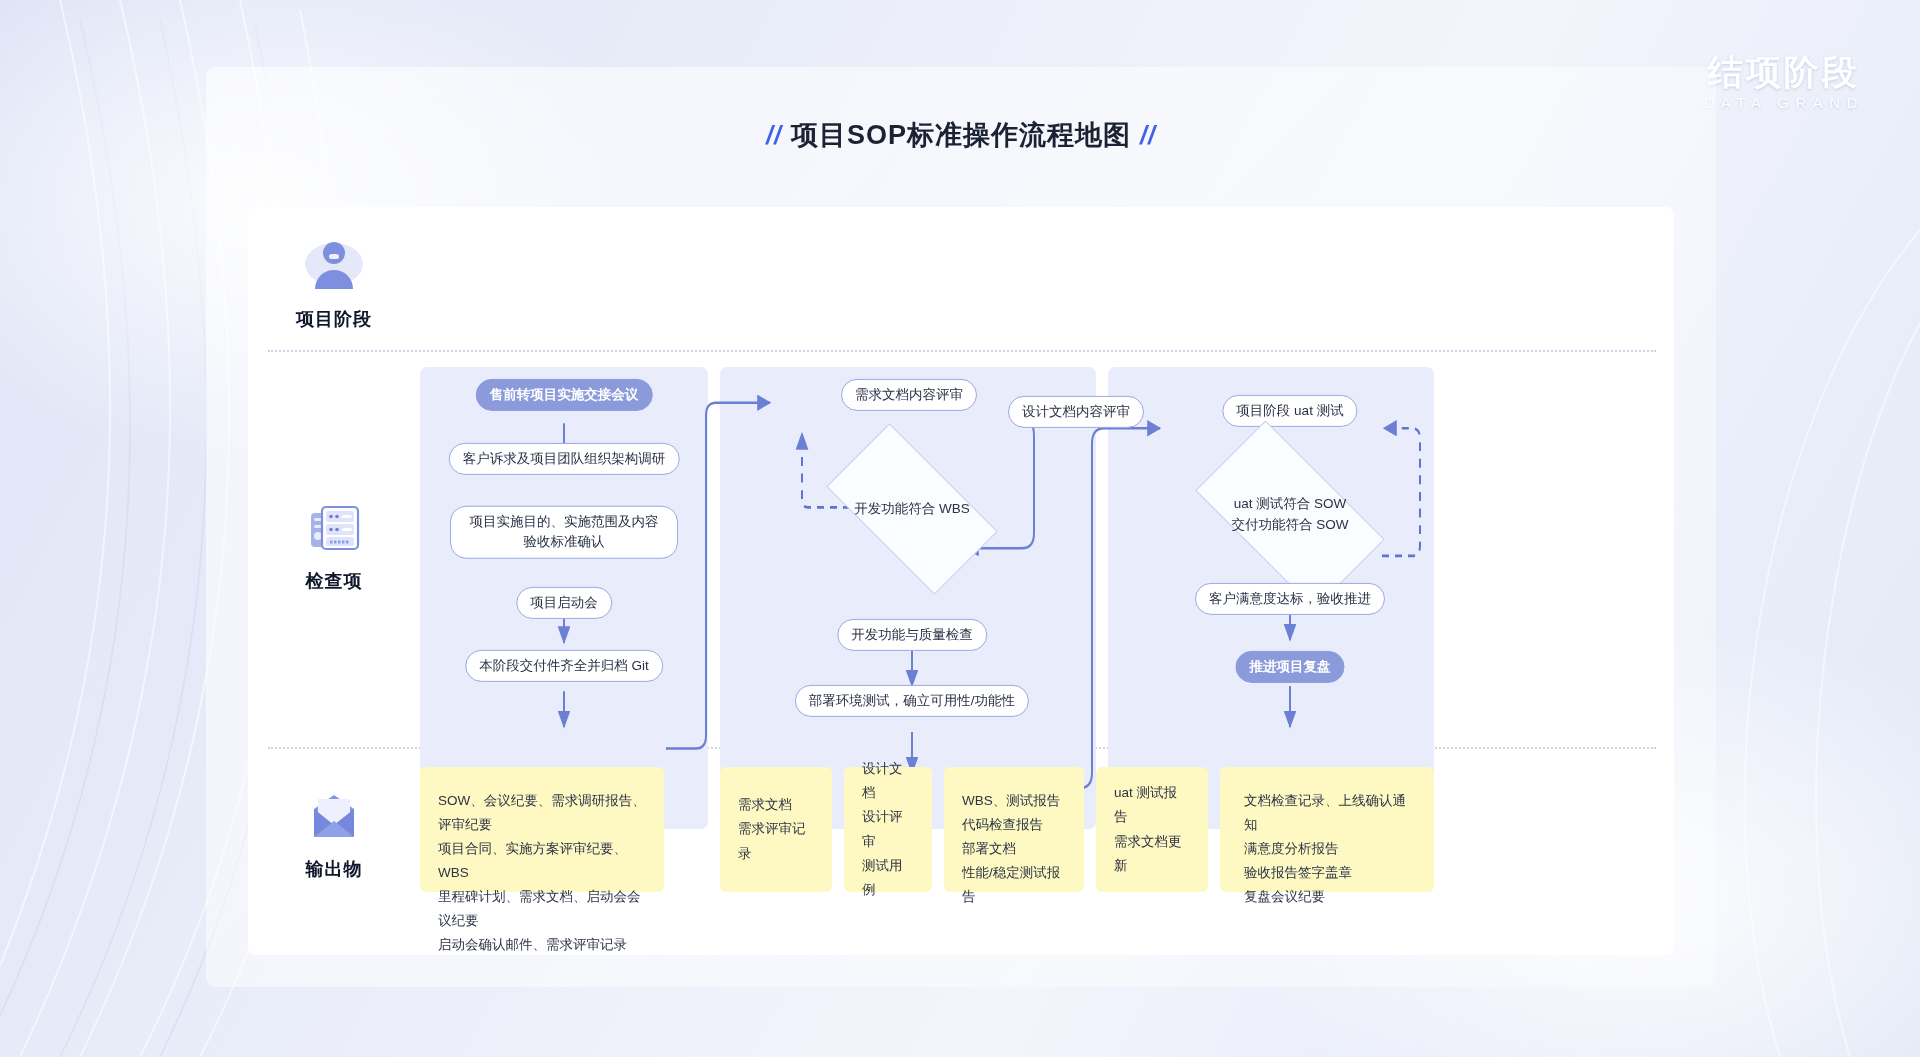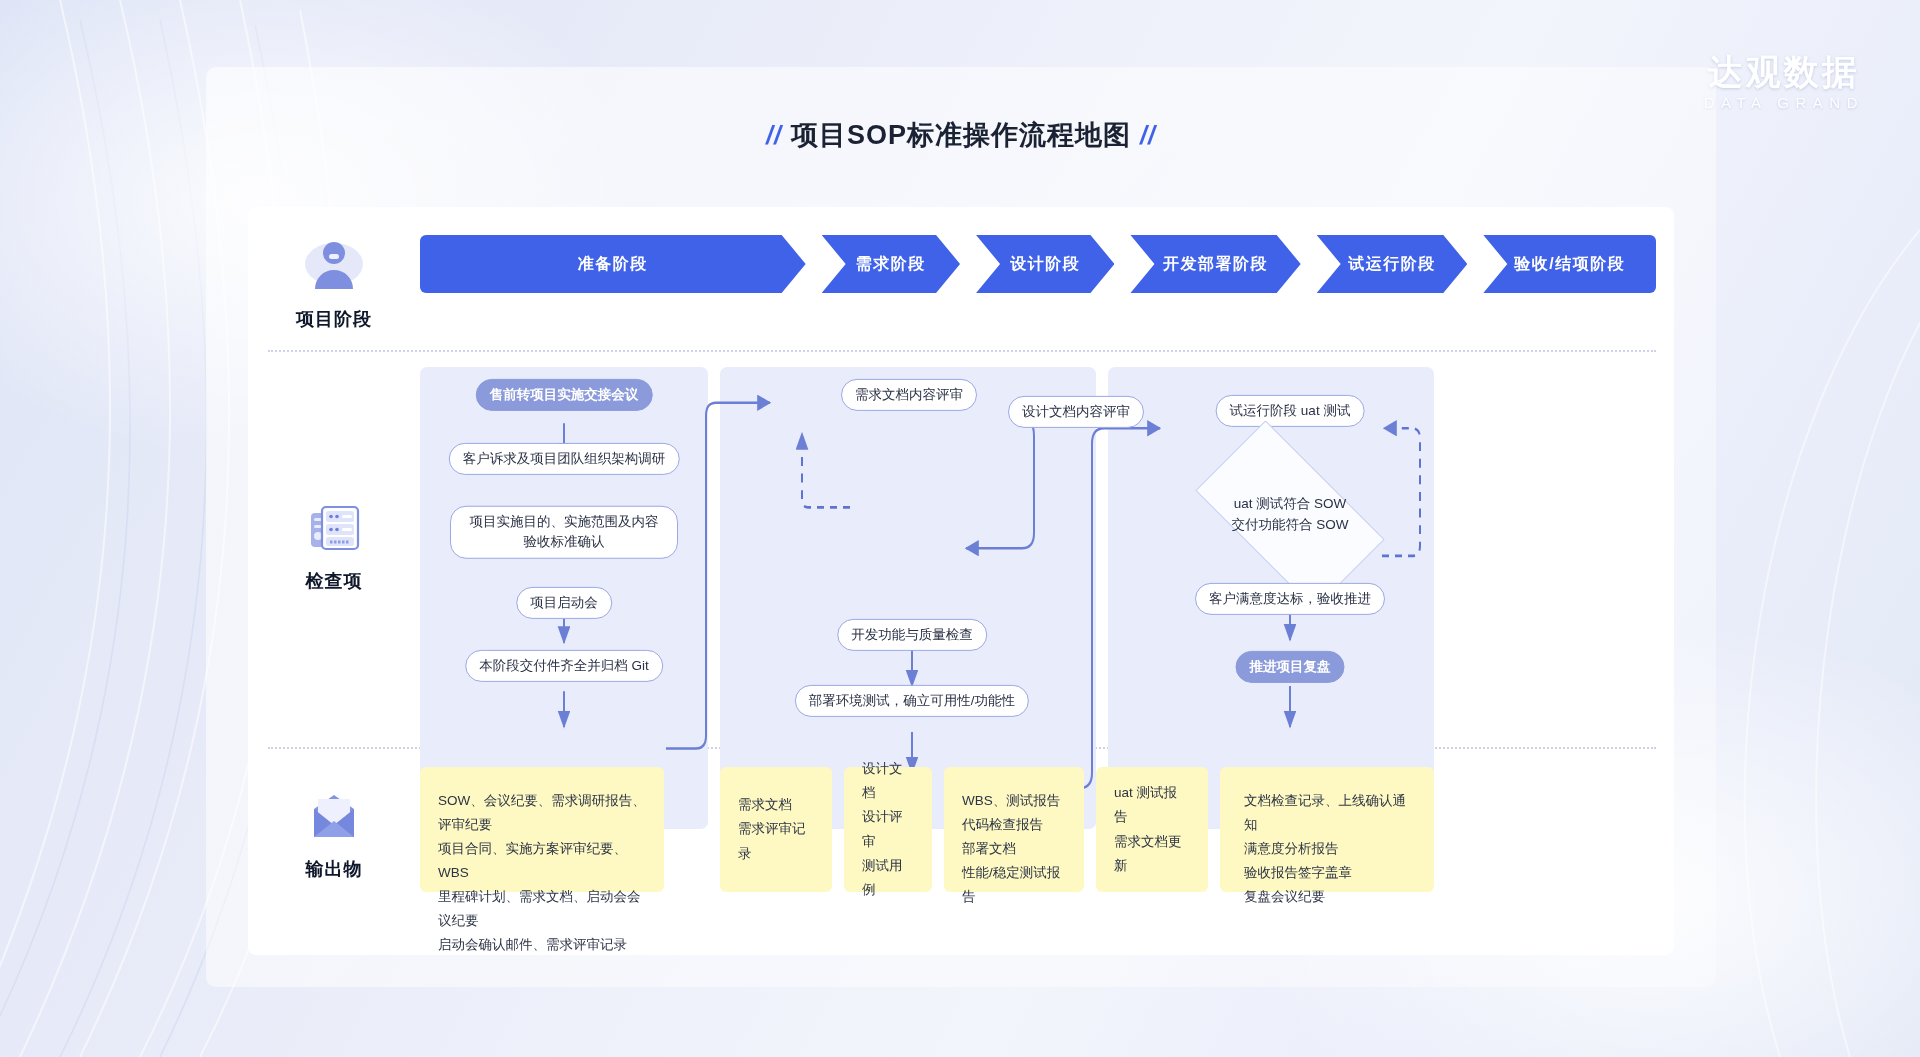--- a/index.html
+++ b/index.html
@@ -159,21 +159,21 @@
   </g>
   <g stroke="#ffffff" stroke-opacity=".5" fill="none" stroke-width="2">
     <path d="M 1780 1057 C 1700 800, 1760 420, 1920 230"></path>
     <path d="M 1850 1057 C 1775 810, 1830 430, 1960 260"></path>
   </g>
 </svg>
 <div class="bg-glow glow-a"></div>
 <div class="bg-glow glow-b"></div>
 
 <div class="brand">
-  <div class="brand-cn">达观数据</div>
+  <div class="brand-cn">结项阶段</div>
   <div class="brand-en">DATA GRAND</div>
 </div>
 
 <div class="sheet">
   <div class="sheet-title">
     <span class="slash">//</span><span>项目SOP标准操作流程地图</span><span class="slash">//</span>
   </div>
 </div>
 
 <div class="panel">
@@ -227,40 +227,20 @@
       <svg width="62" height="58" viewBox="0 0 62 58">
         <path d="M11 22 L31 8 L51 22 V50 H11 Z" fill="#8594e2"></path>
         <path d="M15 12 h32 v24 h-32 z" fill="#eef1fd"></path>
         <path d="M11 22 L31 38 L51 22 V50 H11 Z" fill="#7688de"></path>
         <path d="M11 50 L31 34 L51 50 Z" fill="#8fa0e8"></path>
       </svg>
     </div>
     <div class="rail-label">输出物</div>
   </div>
 
-  <div class="phases">
-    <div class="phase" style="flex:3.02">
-        <span>准备阶段</span>
-      </div>
-    <div class="phase" style="flex:1">
-        <span>需求阶段</span>
-      </div>
-    <div class="phase" style="flex:1">
-        <span>设计阶段</span>
-      </div>
-    <div class="phase" style="flex:1.26">
-        <span>开发部署阶段</span>
-      </div>
-    <div class="phase" style="flex:1.1">
-        <span>试运行阶段</span>
-      </div>
-    <div class="phase" style="flex:1.28">
-        <span>验收/结项阶段</span>
-      </div>
-  </div>
 
   <div class="check-band">
     <div class="col col-1"></div>
     <div class="col col-2"></div>
     <div class="col col-3"></div>
 
     <svg class="flow-svg" viewBox="0 0 1236 362" preserveAspectRatio="none">
       <defs>
         <marker id="ar" markerWidth="8" markerHeight="8" refX="6.4" refY="3.2" orient="auto">
           <path d="M0 0 L7 3.2 L0 6.4 Z" fill="#6b7fd4"></path>
@@ -299,24 +279,28 @@
     <div class="node filled" style="left:144px; top:28px;">售前转项目实施交接会议</div>
     <div class="node" style="left:144px; top:92px;">客户诉求及项目团队组织架构调研</div>
     <div class="node multi" style="left:144px; top:165px; width:228px;">
       <span>项目实施目的、实施范围及内容<br>验收标准确认</span>
     </div>
     <div class="node" style="left:144px; top:236px;">项目启动会</div>
     <div class="node" style="left:144px; top:299px;">本阶段交付件齐全并归档 Git</div>
 
     <div class="node" style="left:489px; top:28px;">需求文档内容评审</div>
     <div class="node" style="left:656px; top:28px;margin-top:17px;">设计文档内容评审</div>
+    <div class="diamond" style="left:492px; top:142px; width:216px; height:126px;">
+      <span class="dshape"></span>
+      <span class="dtext">开发功能符合 WBS</span>
+    </div>
     <div class="node" style="left:492px; top:268px;">开发功能与质量检查</div>
     <div class="node" style="left:492px; top:334px;">部署环境测试，确立可用性/功能性</div>
 
-    <div class="node" style="left:870px; top:44px;">试运行阶段 uat 测试</div>
+    <div class="node" style="left:870px; top:44px;">项目阶段 uat 测试</div>
     <div class="diamond" style="left:870px; top:148px; width:238px; height:140px;">
       <span class="dshape"></span>
       <span class="dtext">uat 测试符合 SOW<br>交付功能符合 SOW</span>
     </div>
     <div class="node" style="left:870px; top:232px;">客户满意度达标，验收推进</div>
     <div class="node filled" style="left:870px; top:300px;">推进项目复盘</div>
   </div>
 
   <div class="out-band">
     <div class="outbox ob-1">

